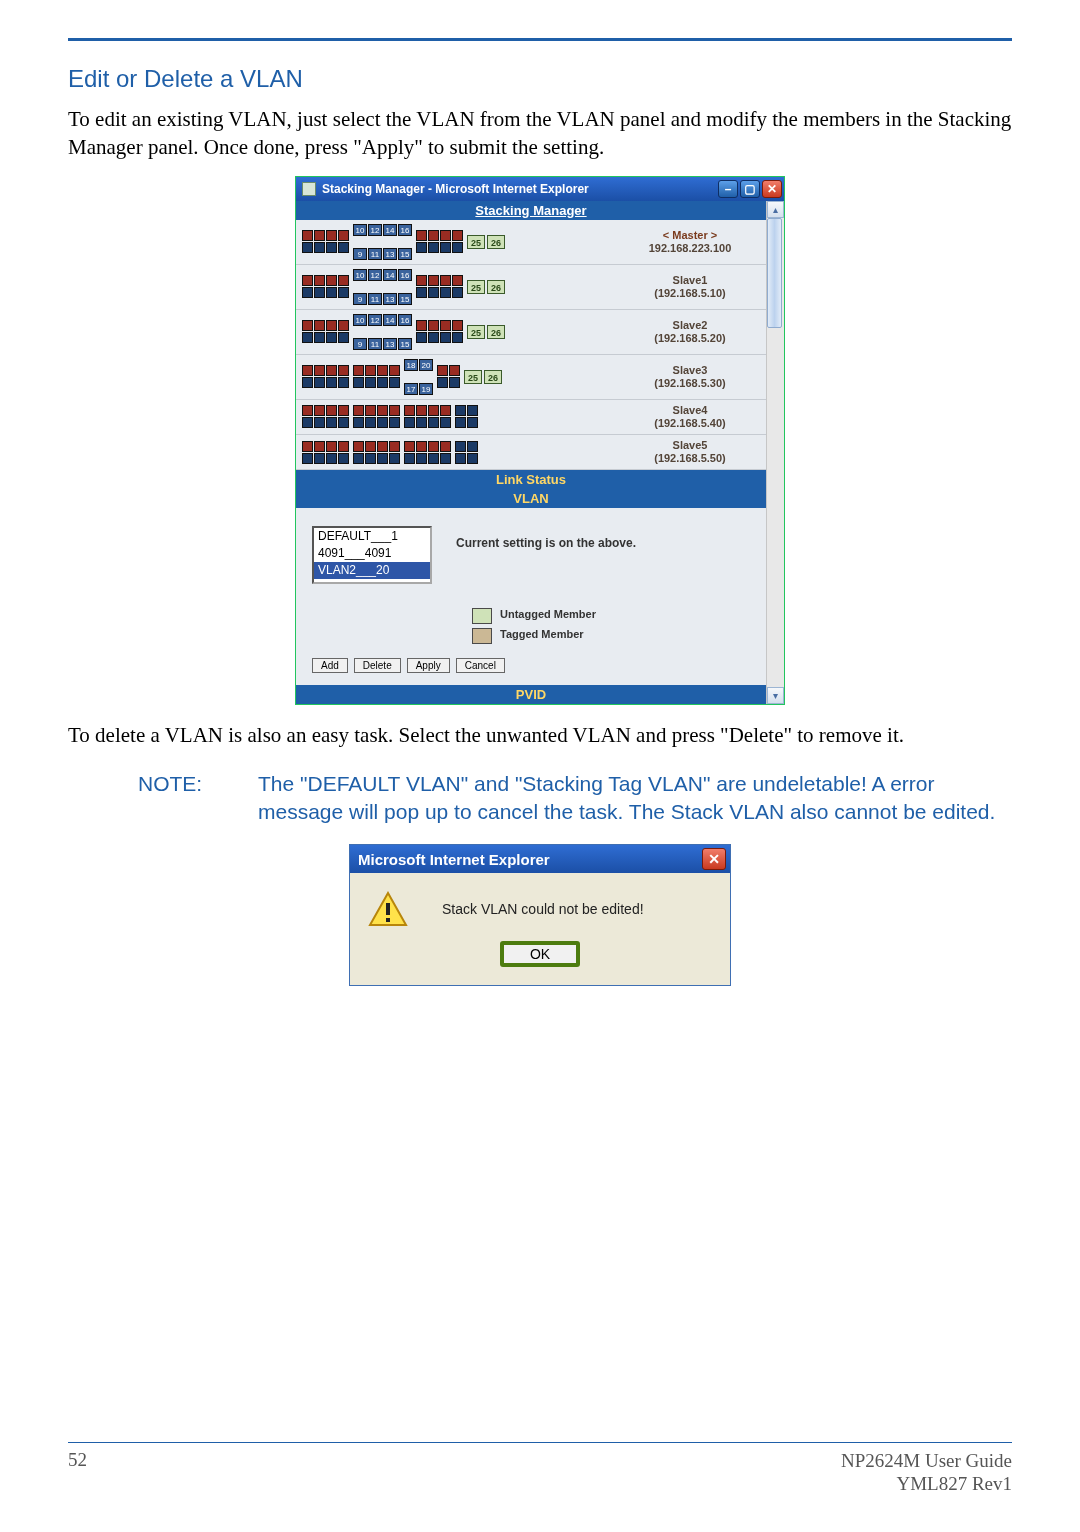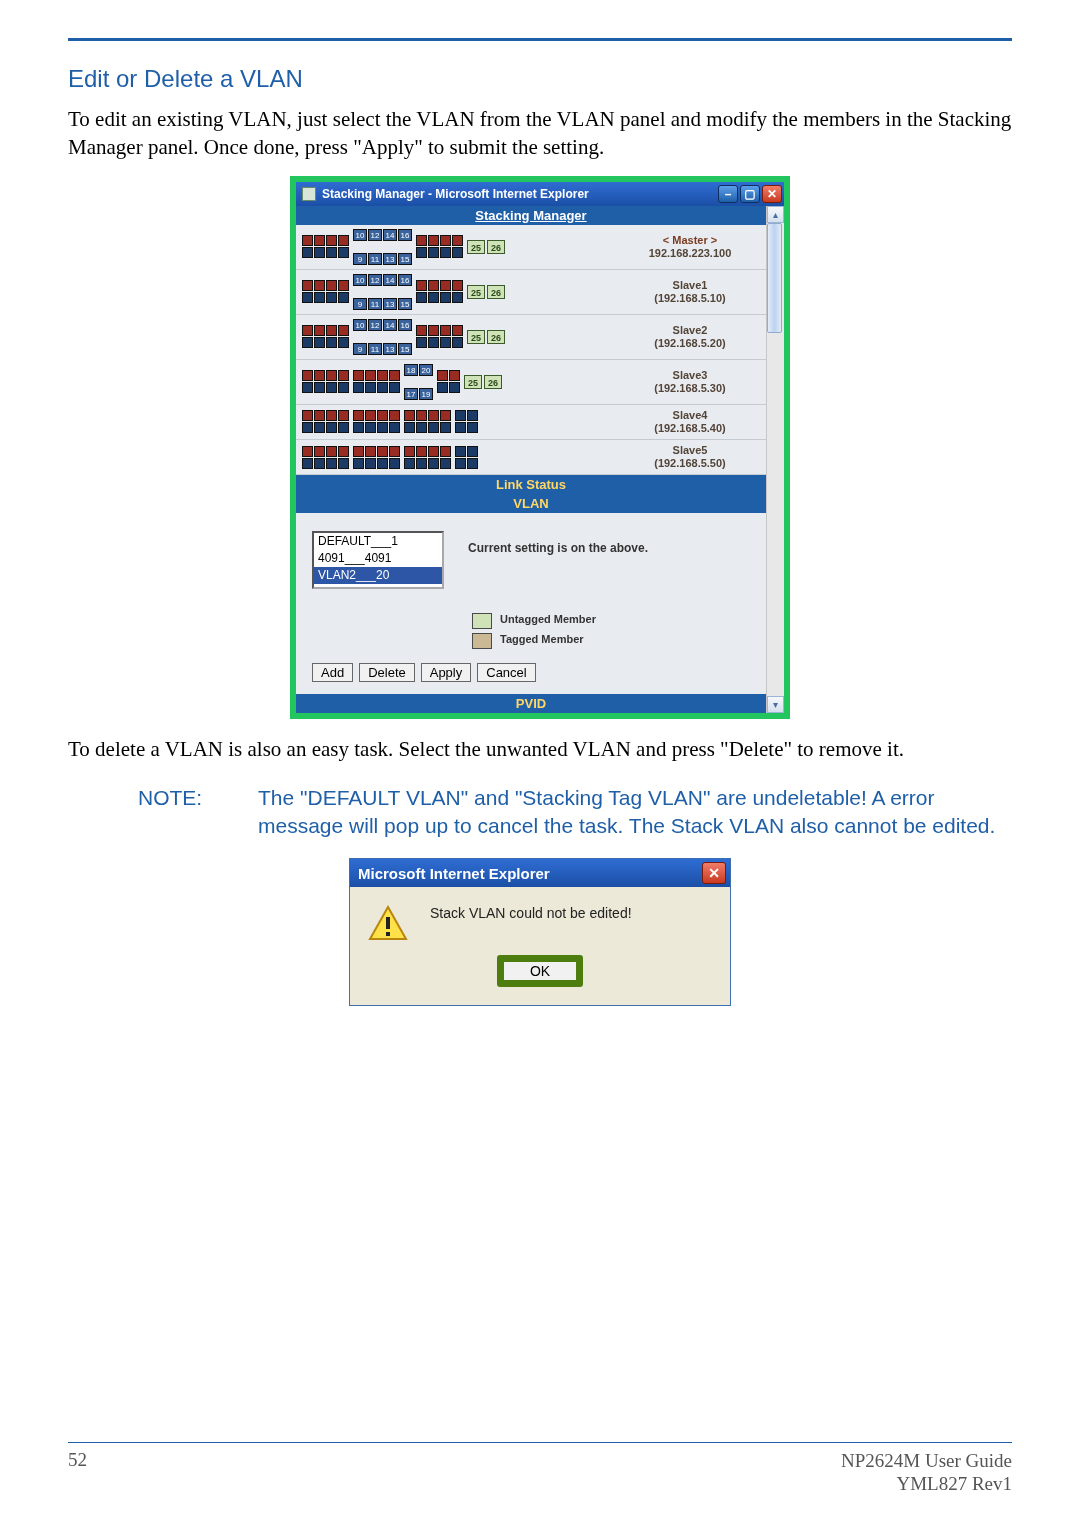--- a/index.html
+++ b/index.html
@@ -52,21 +52,21 @@
   }
   p.body {
     font-size: 21px;
     line-height: 1.35;
     margin: 0 0 14px 0;
   }
   
   .sm-window {
     width: 488px;
     margin: 2px auto 16px auto;
-    border: 6px solid #22c55e;
+    border: 1px solid #22c55e;
     background: #f0f2f5;
     font-family: Verdana, Arial, sans-serif;
   }
   .titlebar {
     display: flex;
     align-items: center;
     background: linear-gradient(to bottom, #2f6dd3, #1b4fa6);
     color: #fff;
     height: 24px;
     padding-left: 6px;
@@ -174,38 +174,38 @@
     padding:2px 0;
   }
   .vlan-panel {
     background:#e8ecf1;
     padding:18px 16px 12px 16px;
   }
   .vlan-top{display:flex;gap:24px;align-items:flex-start;}
   .vlan-list{
     border:2px inset #a8a8a8;
     background:#fff;
-    width:132px;height:58px;
+    width:120px;height:58px;
     font-size:12px;
     font-family:Verdana,Arial,sans-serif;
     overflow:hidden;
     padding:0;
     box-sizing:border-box;
   }
   .vlan-list .opt{padding:0 4px;line-height:17px;white-space:pre;}
   .vlan-list .opt.sel{background:#2e56a7;color:#fff;}
   .vlan-msg{font-size:12px;font-weight:bold;color:#333;margin-top:10px;}
   .legend{margin-top:24px;margin-left:160px;}
   .legend-row{display:flex;align-items:flex-start;gap:8px;font-size:11px;font-weight:bold;color:#333;margin-bottom:4px;}
   .lg-sq{width:18px;height:14px;border:1px solid #4a4a4a;}
   .lg-untag{background:#cfe2b8;}
   .lg-tag{background:#cbb895;}
   .vlan-btns{display:flex;gap:6px;margin-top:14px;}
   .vbtn{
-    font-family:Arial,sans-serif;font-size:13px;
+    font-family:Arial,sans-serif;font-size:10px;
     background:#f1f1f1;border:1px solid #666;padding:1px 8px;
   }
   
   .note {
     display: flex;
     margin: 20px 0 18px 70px;
     font-family: "Segoe UI","Trebuchet MS",Arial,sans-serif;
     color: #1f5fa8;
     font-size: 21px;
     line-height: 1.35;
@@ -225,30 +225,30 @@
     color:#fff;font-weight:bold;font-size:15px;padding:3px 4px 3px 8px;
   }
   .alert-title .at-text{flex:1;}
   .alert-close{
     width:22px;height:20px;
     background:linear-gradient(to bottom,#f17d6a,#c93a20);
     border:1px solid #7a1a0a;border-radius:3px;
     color:#fff;font-size:14px;font-weight:bold;
     display:flex;align-items:center;justify-content:center;
   }
-  .alert-body{display:flex;gap:22px;padding:18px 18px 10px 18px;}
+  .alert-body{display:flex;align-items:center;gap:34px;padding:18px 18px 10px 18px;}
   .warn-icon{
     width:40px;height:36px;
   }
   .warn-icon svg{display:block;}
   .alert-text{font-size:14px;color:#222;}
   .alert-ok-row{display:flex;justify-content:center;padding:4px 0 18px 0;}
   .alert-ok{
     font-size:14px;padding:1px 26px;background:#f1f1f1;
-    border:7px solid #4d7c0f;border-radius:3px;
+    border:4px solid #4d7c0f;border-radius:3px;
   }
   
   .footer{
     position:absolute;
     left:68px;right:68px;bottom:36px;
     border-top:1px solid #1f5fa8;
     padding-top:6px;
     display:flex;justify-content:space-between;
     font-family:Liberation Serif, serif;
     color:#555;font-size:19px;

